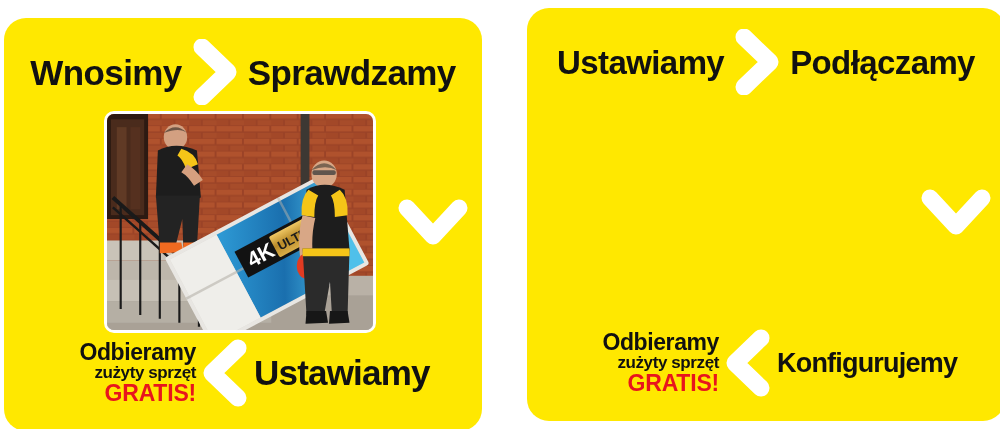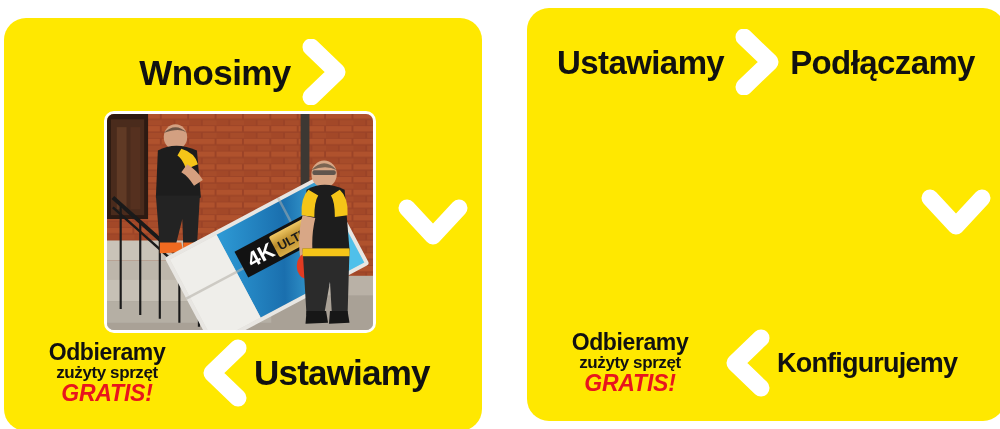--- a/index.html
+++ b/index.html
@@ -99,21 +99,21 @@
     width: 100%;
     height: 92px;
     display: flex;
     align-items: center;
     justify-content: flex-start;
     padding-left: 14px;
     box-sizing: border-box;
     gap: 6px;
   }
   .recycle-block {
-    text-align: center;
+    text-align: right;
     line-height: 1.02;
     width: 178px;
     flex: none;
   }
   .recycle-line {
     display: block;
     font-family: "Liberation Sans", sans-serif;
     font-weight: bold;
     font-size: 23px;
     color: #111111;
@@ -121,21 +121,20 @@
     white-space: nowrap;
   }
   .recycle-line.l2 { font-size: 17px; }
   .recycle-gratis {
     display: block;
     font-family: "Liberation Sans", sans-serif;
     font-weight: bold;
     font-size: 23px;
     color: #e8151d;
     letter-spacing: -0.2px;
-    font-style: italic;
   }
   .bottom-label {
     font-family: "Liberation Sans", sans-serif;
     font-weight: bold;
     font-size: 35px;
     color: #111111;
     letter-spacing: -0.8px;
     white-space: nowrap;
   }
   .bottom-label.small { font-size: 27px; }
@@ -147,20 +146,21 @@
 
   <div class="panel" id="panel-left">
 
     <div class="headline-row">
       <span class="headline">Wnosimy</span>
 
       <svg class="chev chev-right" viewBox="0 0 46 66">
         <path d="M10 8 L36 33 L10 58" fill="none" stroke="#ffffff" stroke-width="17" stroke-linecap="round" stroke-linejoin="round"></path>
       </svg>
 
+      <span class="headline">Sprawdzamy</span>
     </div>
 
     <div class="chev-down-wrap">
       <svg class="chev-down" viewBox="0 0 70 56">
         <path d="M9 12 L35 40 L61 12" fill="none" stroke="#ffffff" stroke-width="17" stroke-linecap="round" stroke-linejoin="round"></path>
       </svg>
     </div>
 
     <div class="photo-frame" id="photo-left">
       <svg class="photo-canvas" viewBox="0 0 272 222" preserveAspectRatio="xMidYMid slice">

